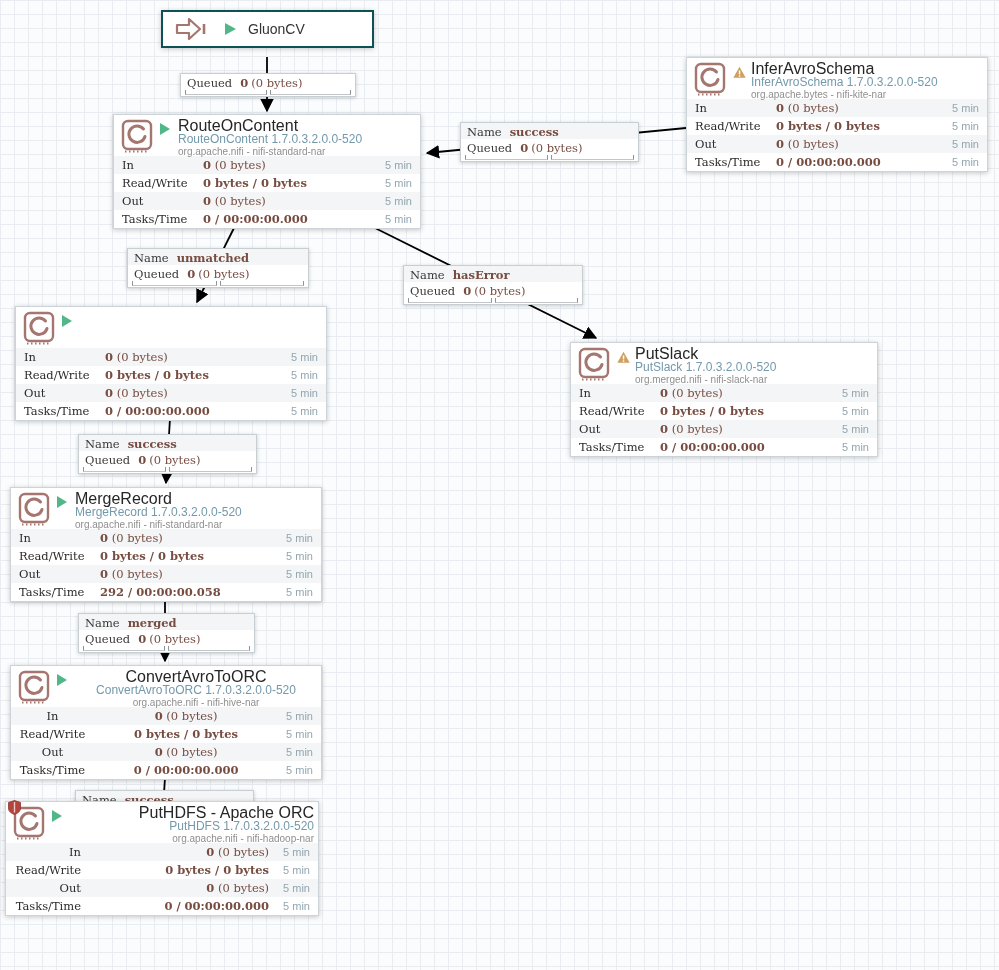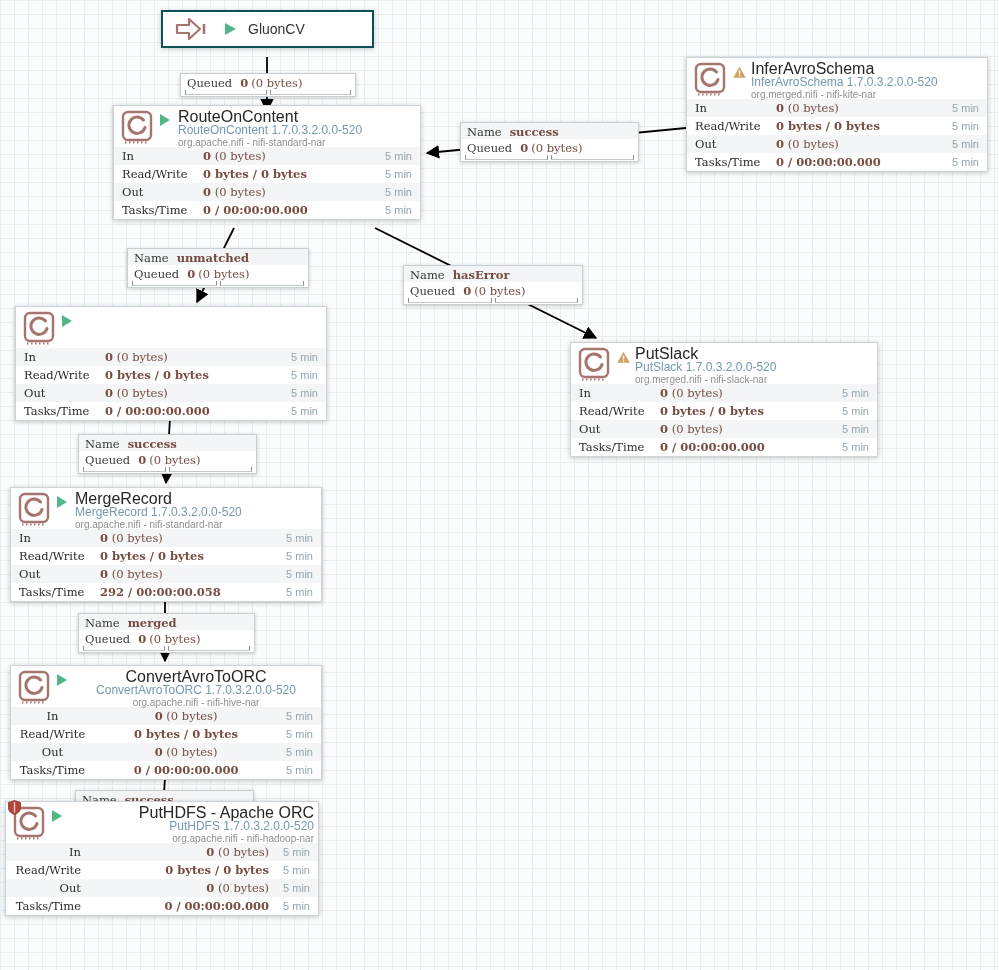--- a/index.html
+++ b/index.html
@@ -108,21 +108,21 @@
     <span>Queued</span>
     <span class="q-bold">0</span>
     <span class="q-rest">(0 bytes)</span>
   </div>
   <div class="ticks">
       <div class="tick-seg"></div>
       <div class="tick-seg"></div>
     </div>
 </div>
 
-<div class="proc" style="left:113px;top:105px;width:306px;">
+<div class="proc" style="left:113px;top:114px;width:306px;">
   <div class="proc-header">
     <svg class="proc-icon" viewBox="0 0 34 34">
         <use href="#proc-icon-g"></use>
       </svg>
     <span class="status-icon tri" style="border-width:6px 0 6px 10px;"></span>
     <div class="proc-titles">
       <div class="proc-name">RouteOnContent</div>
       <div class="proc-type">RouteOnContent 1.7.0.3.2.0.0-520</div>
       <div class="proc-bundle">org.apache.nifi - nifi-standard-nar</div>
     </div>
@@ -153,21 +153,21 @@
   <div class="proc-header">
     <svg class="proc-icon" viewBox="0 0 34 34">
         <use href="#proc-icon-g"></use>
       </svg>
     <svg class="status-icon" width="15" height="14" viewBox="0 0 15 14">
         <use href="#warn-icon-g"></use>
       </svg>
     <div class="proc-titles">
       <div class="proc-name">InferAvroSchema</div>
       <div class="proc-type">InferAvroSchema 1.7.0.3.2.0.0-520</div>
-      <div class="proc-bundle">org.merged.nifi - nifi-kite-nar</div>
+      <div class="proc-bundle">org.apache.bytes - nifi-kite-nar</div>
     </div>
   </div>
   <div class="stat-row odd">
     <span class="stat-label">In</span>
     <span class="stat-value"><b>0</b><span> (0 bytes)</span></span>
     <span class="stat-window">5 min</span>
     </div>
   <div class="stat-row">
     <span class="stat-label">Read/Write</span>
     <span class="stat-value"><b>0 bytes / 0 bytes</b><span></span></span>

